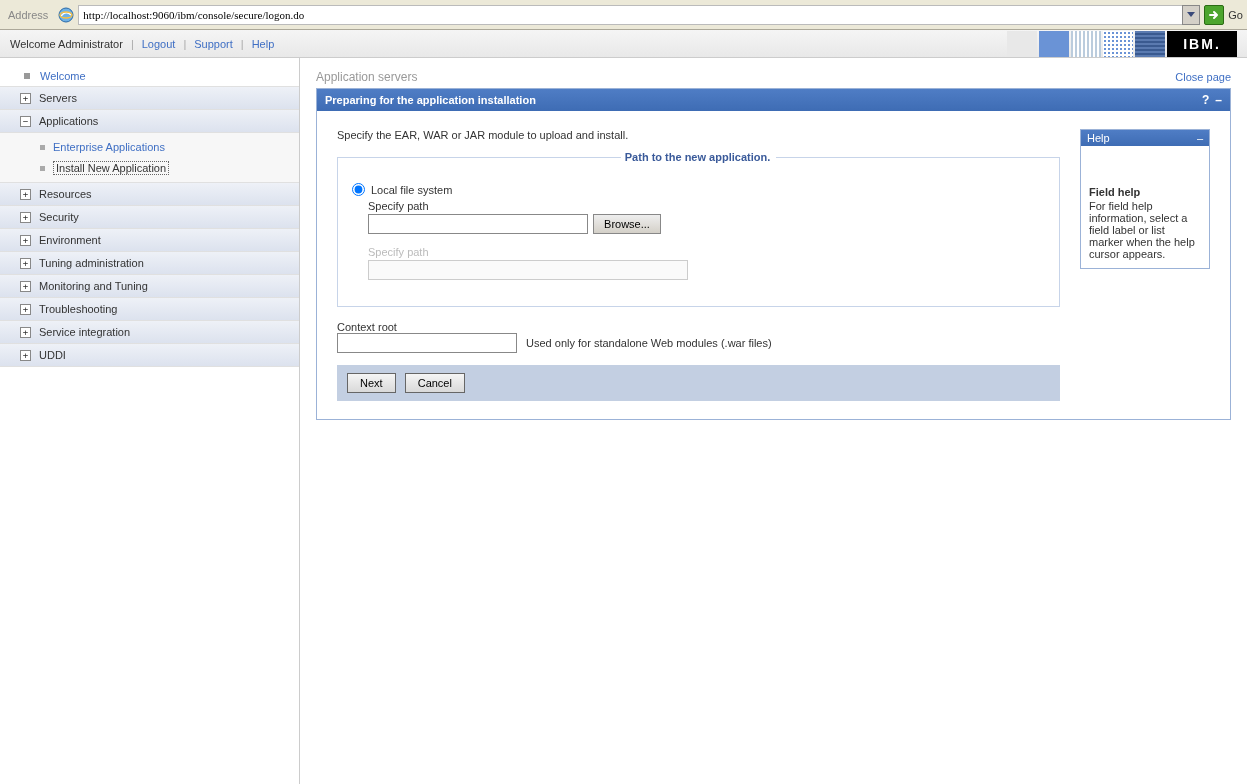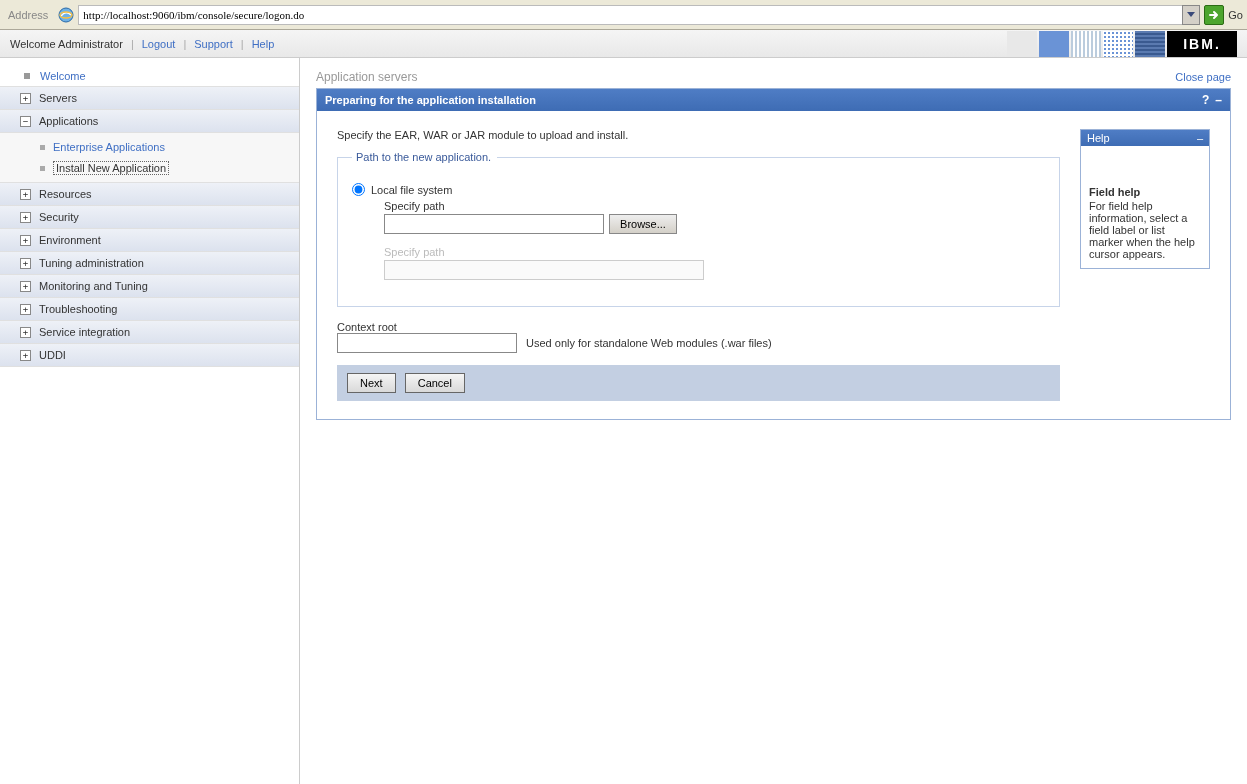--- a/index.html
+++ b/index.html
@@ -35,24 +35,24 @@
 .content-header { display: flex; justify-content: space-between; align-items: center; margin-bottom: 4px; }
 .content-title { color: #999; font-size: 12px; }
 .close-page { color: #3f6fc4; text-decoration: none; }
 .panel { border: 1px solid #9bb2d7; }
 .panel-titlebar { background: linear-gradient(#4f7dc5,#3e6cb4); color: #fff; font-weight: bold; padding: 4px 8px; font-size: 11px; display: flex; justify-content: space-between; align-items: center; }
 .panel-titlebar .title-actions { display: flex; gap: 6px; font-size: 12px; }
 .panel-body { padding: 18px 20px; display: flex; gap: 20px; align-items: flex-start; }
 .form-area { flex: 1; }
 .instruction { margin-bottom: 10px; }
 .fieldset { border: 1px solid #c7d4e9; padding: 10px 14px 14px 14px; margin-bottom: 14px; }
-.fieldset-legend { color: #3a5a9a; font-weight: normal; margin-bottom: 10px; padding-top: 0; margin-top: -18px; background: #fff; display: inline-block; padding-left: 4px; padding-right: 6px; }
+.fieldset-legend { color: #3a5a9a; font-weight: bold; margin-bottom: 10px; padding-top: 0; margin-top: -18px; background: #fff; display: inline-block; padding-left: 4px; padding-right: 6px; text-align: center; }
 .radio-row { display: flex; align-items: center; margin-bottom: 4px; }
 .radio-row input[type=radio] { margin-right: 6px; }
-.sub-field { margin-left: 32px; margin-bottom: 12px; }
+.sub-field { margin-left: 16px; margin-bottom: 12px; }
 .sub-field.disabled { color: #bbb; }
 .sub-field label { display: block; margin-bottom: 2px; }
 .path-input { width: 220px; height: 20px; border: 1px solid #888; font-size: 11px; padding: 0 3px; }
 .sub-field.disabled .path-input { width: 320px; border-color: #ccc; }
 .browse-btn { height: 20px; background: linear-gradient(#eee,#d4d0c8); border: 1px solid #888; padding: 0 10px; font-size: 11px; cursor: pointer; margin-left: 2px; }
 .context-row { margin-bottom: 12px; }
 .context-row .path-input { width: 180px; }
 .context-hint { margin-left: 6px; }
 .button-bar { background: #c3cfe2; padding: 8px 10px; }
 .btn { background: linear-gradient(#f5f5f5,#d9d9d9); border: 1px solid #666; padding: 3px 12px; font-size: 11px; cursor: pointer; margin-right: 6px; }

